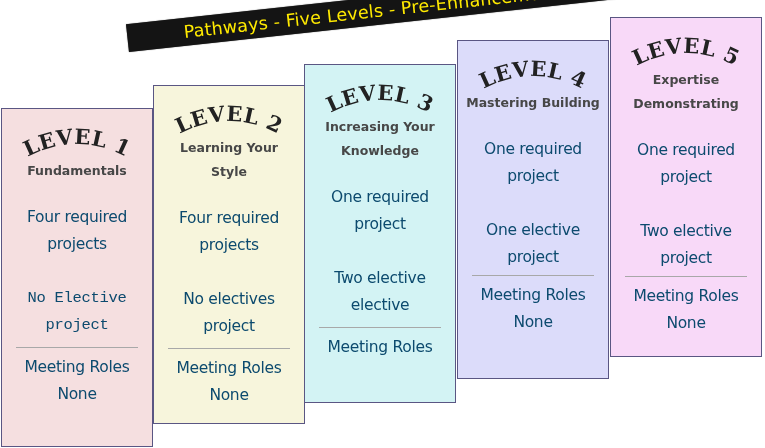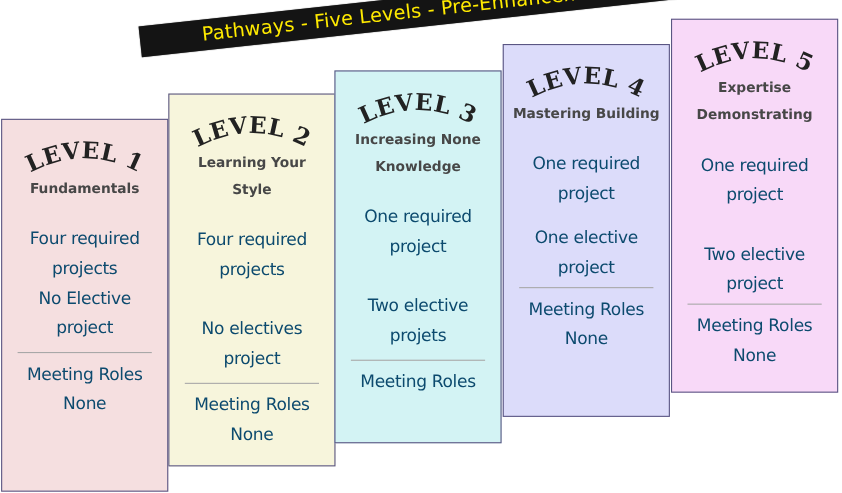--- a/index.html
+++ b/index.html
@@ -79,21 +79,21 @@
       </defs>
     <text><textPath href="#arc1" startOffset="50%" text-anchor="middle">LEVEL 1</textPath></text>
   </svg>
   <div class="subtitle">
     <div>Fundamentals</div>
   </div>
   <div class="item" style="margin-top:21px;">
     <div>Four required</div>
     <div>projects</div>
   </div>
-  <div class="item" style="">
+  <div class="item" style="margin-top:27px;font-family:Liberation Mono, monospace;">
     <div>No Elective</div>
     <div>project</div>
   </div>
   <hr class="divider">
   <div class="item">
     <div>Meeting Roles</div>
     <div>None</div>
   </div>
 </div>
 
@@ -124,30 +124,30 @@
 </div>
 
 <div class="card" style="left:304px; top:64px; height:339px; background:#d3f3f4;">
   <svg class="lvl" width="130" height="46" viewBox="0 0 130 46" style="margin-top:8px;">
     <defs>
         <path id="arc3" d="M 12 42 Q 65 12 118 42"></path>
       </defs>
     <text><textPath href="#arc3" startOffset="50%" text-anchor="middle">LEVEL 3</textPath></text>
   </svg>
   <div class="subtitle">
-    <div>Increasing None</div>
+    <div>Increasing Your</div>
     <div>Knowledge</div>
   </div>
   <div class="item" style="margin-top:21px;">
     <div>One required</div>
     <div>project</div>
   </div>
   <div class="item" style="margin-top:27px;">
     <div>Two elective</div>
-    <div>projets</div>
+    <div>elective</div>
   </div>
   <hr class="divider">
   <div class="item">
     <div>Meeting Roles</div>
   </div>
 </div>
 
 <div class="card" style="left:457px; top:40px; height:339px; background:#dcdcfa;">
   <svg class="lvl" width="130" height="46" viewBox="0 0 130 46" style="margin-top:8px;">
     <defs>
@@ -155,21 +155,21 @@
       </defs>
     <text><textPath href="#arc4" startOffset="50%" text-anchor="middle">LEVEL 4</textPath></text>
   </svg>
   <div class="subtitle">
     <div>Mastering Building</div>
   </div>
   <div class="item" style="margin-top:21px;">
     <div>One required</div>
     <div>project</div>
   </div>
-  <div class="item" style="margin-top:13px;">
+  <div class="item" style="margin-top:27px;">
     <div>One elective</div>
     <div>project</div>
   </div>
   <hr class="divider" style="margin-top:4px;">
   <div class="item">
     <div>Meeting Roles</div>
     <div>None</div>
   </div>
 </div>
 

